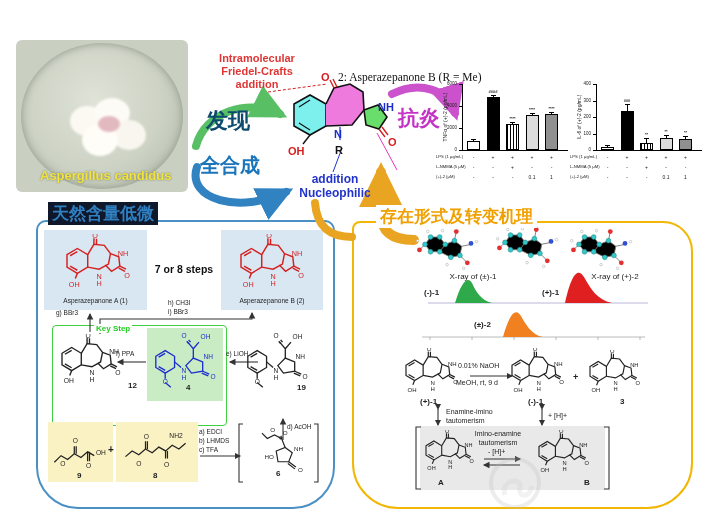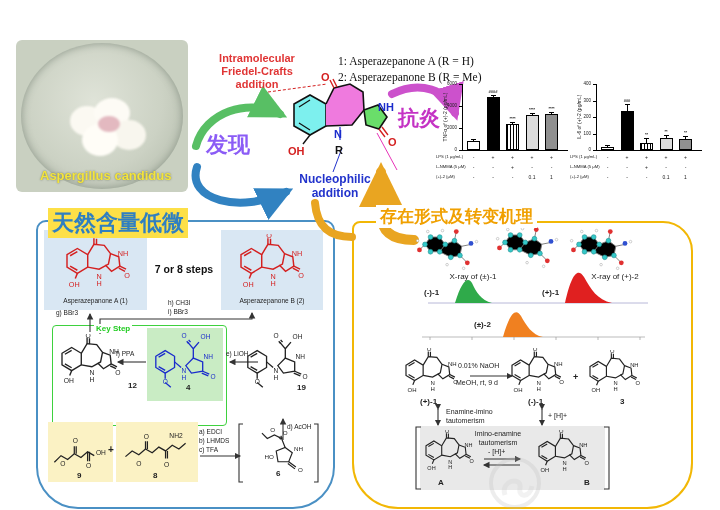--- a/index.html
+++ b/index.html
@@ -245,27 +245,27 @@
       <circle cx="515" cy="483" r="24" fill="none" stroke="#bbb" stroke-width="4"></circle>
       <path d="M505,495 C500,480 522,476 520,488 C518,498 530,498 532,486" stroke="#ccc" stroke-width="5" fill="none"></path>
     </g>
   </svg>
 
   <div class="txt z4" style="left:203px;top:52px;width:108px;text-align:center;color:#e03535;font-weight:bold;font-size:11px;line-height:13px;white-space:normal;">
     <span style="display:block;">Intramolecular</span>
     <span style="display:block;">Friedel-Crafts</span>
     <span style="display:block;">addition</span>
   </div>
-  <div class="txt z4 serif" style="left:338px;top:55px;font-size:11.5px;color:#111;">1: Asperazepanone A (R = H)</div>
   <div class="txt z4 serif" style="left:338px;top:71px;font-size:11.5px;color:#111;">2: Asperazepanone B (R = Me)</div>
-  <div class="txt z4" style="left:206px;top:106px;font-size:22px;font-weight:bold;color:#8b5cf6;margin-top:24px;">发现</div>
+  <div class="txt z4" style="left:206px;top:106px;font-size:22px;font-weight:bold;color:#0c4a6e;">发现</div>
   <div class="txt z4" style="left:398px;top:104px;font-size:21px;font-weight:bold;color:#c433c4;">抗炎</div>
+  <div class="txt z4" style="left:200px;top:152px;font-size:20px;font-weight:bold;color:#1b75bb;">全合成</div>
   <div class="txt z4" style="left:281px;top:172px;width:108px;text-align:center;color:#2233cc;font-weight:bold;font-size:12px;line-height:14px;white-space:normal;">
+    <span style="display:block;">addition</span>
     <span style="display:block;">Nucleophilic</span>
-    <span style="display:block;">addition</span>
   </div>
 
   <div class="txt z4" style="left:321px;top:71px;font-size:11px;font-weight:bold;color:#d42020;">O</div>
   <div class="txt z4" style="left:288px;top:145px;font-size:11px;font-weight:bold;color:#d42020;">OH</div>
   <div class="txt z4" style="left:334px;top:128px;font-size:11px;font-weight:bold;color:#1a2ccc;">N</div>
   <div class="txt z4" style="left:335px;top:144px;font-size:11px;font-weight:bold;color:#111;">R</div>
   <div class="txt z4" style="left:378px;top:101px;font-size:11px;font-weight:bold;color:#1a2ccc;">NH</div>
   <div class="txt z4" style="left:388px;top:136px;font-size:11px;font-weight:bold;color:#d42020;">O</div>
 
   <div class="bar-chart" style="left:436px;top:78px;">
@@ -364,21 +364,21 @@
       <div style="position: absolute; left: 86.5px; top: 87px; width: 19px; text-align: center; font-size: 5px; line-height: 5px;">-</div>
       <div style="position: absolute; left: 106px; top: 87px; width: 19px; text-align: center; font-size: 5px; line-height: 5px;">-</div>
       <div style="position: absolute; left: 0px; top: 97px; width: 30px; font-size: 4.2px; line-height: 4.6px; white-space: normal;">(+)-2 (μM)</div>
       <div style="position: absolute; left: 28px; top: 97px; width: 19px; text-align: center; font-size: 5px; line-height: 5px;">-</div>
       <div style="position: absolute; left: 47.5px; top: 97px; width: 19px; text-align: center; font-size: 5px; line-height: 5px;">-</div>
       <div style="position: absolute; left: 67px; top: 97px; width: 19px; text-align: center; font-size: 5px; line-height: 5px;">-</div>
       <div style="position: absolute; left: 86.5px; top: 97px; width: 19px; text-align: center; font-size: 5px; line-height: 5px;">0.1</div>
       <div style="position: absolute; left: 106px; top: 97px; width: 19px; text-align: center; font-size: 5px; line-height: 5px;">1</div>
     </div>
 
-  <div class="txt z4" style="left:48px;top:208px;font-size:22px;font-weight:bold;color:#2f7fc1;background:#fde047;padding:0 4px;">天然含量低微</div>
+  <div class="txt z4" style="left:48px;top:202px;font-size:17px;font-weight:bold;color:#2f7fc1;background:#0f172a;padding:0 4px;">天然含量低微</div>
   <div class="txt z4" style="left:150px;top:263px;width:68px;text-align:center;font-weight:bold;font-size:10.5px;color:#111;">7 or 8 steps</div>
   <div class="txt z4" style="left:44px;top:297px;width:103px;text-align:center;font-size:6.5px;color:#222;">Asperazepanone A (1)</div>
   <div class="txt z4" style="left:221px;top:297px;width:102px;text-align:center;font-size:6.5px;color:#222;">Asperazepanone B (2)</div>
   <div class="txt z4" style="left:94px;top:324px;font-size:8px;font-weight:bold;color:#22cc22;background:#fff;padding:0 2px;">Key Step</div>
   <div class="txt z4" style="left:56px;top:309px;font-size:6.5px;">g) BBr3</div>
   <div class="txt z4" style="left:168px;top:299px;font-size:6.5px;">h) CH3I</div>
   <div class="txt z4" style="left:168px;top:308px;font-size:6.5px;">i) BBr3</div>
   <div class="txt z4" style="left:116px;top:350px;font-size:6.5px;">f) PPA</div>
   <div class="txt z4" style="left:226px;top:350px;font-size:6.5px;">e) LiOH</div>
   <div class="txt z4" style="left:287px;top:423px;font-size:6.5px;">d) AcOH</div>

